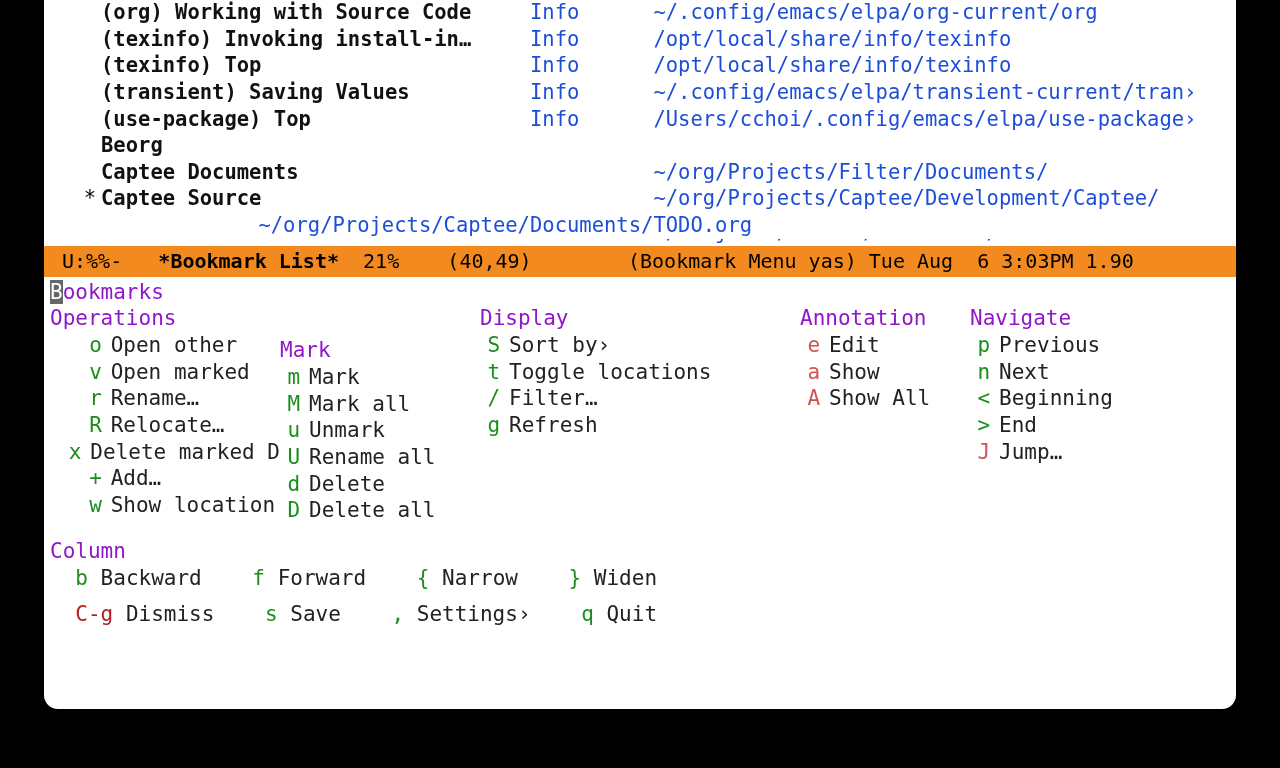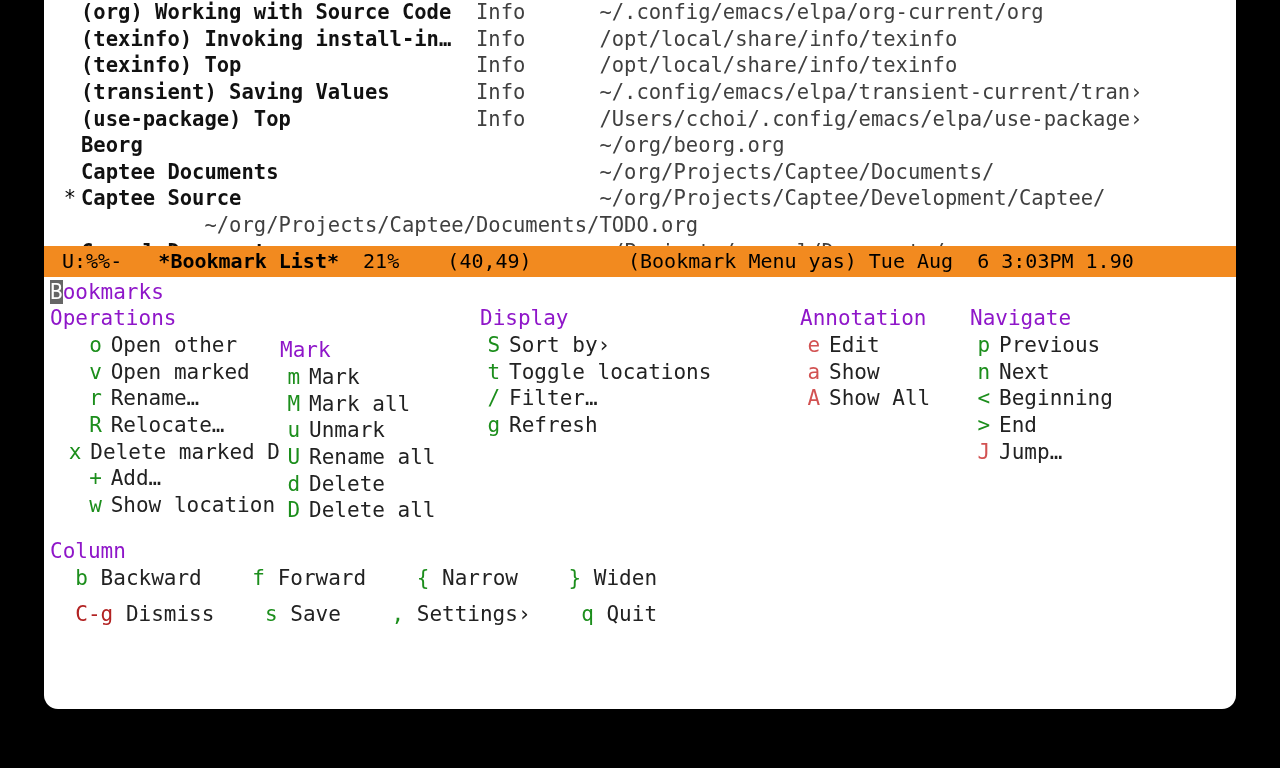--- a/index.html
+++ b/index.html
@@ -23,39 +23,41 @@
   }
 
   
   .bookmarks {
     padding: 0 2px 0 0;
     white-space: nowrap;
     letter-spacing: 0;
   }
   .bm-row {
     display: flex;
-    align-items: flex-start;
+    align-items: flex-end;
+    padding-left: 20px;
   }
   .bm-mark {
     display: inline-block;
     width: 3.0ch;
     text-align: right;
     padding-right: 0.4ch;
   }
   .bm-name {
     display: inline-block;
     font-weight: 700;
     color: #111;
     flex: 0 0 auto;
     white-space: pre;
   }
   .bm-file {
     display: inline-block;
     white-space: pre;
-    color: #404040;
+    color: #1d4ed8;
+    margin-left: 34px;
   }
   .cutoff {
     overflow: hidden;
     white-space: pre;
   }
 
   
   .modeline {
     background: #f28a1f;
     color: #000;
@@ -152,26 +154,25 @@
         <span class="bm-file">Info      ~/.config/emacs/elpa/transient-current/tran›</span>
       </div>
       <div class="bm-row">
         <span class="bm-mark"></span>
         <span class="bm-name">(use-package) Top               </span>
         <span class="bm-file">Info      /Users/cchoi/.config/emacs/elpa/use-package›</span>
       </div>
       <div class="bm-row">
         <span class="bm-mark"></span>
         <span class="bm-name">Beorg                           </span>
-        <span class="bm-file">          ~/org/beorg.org</span>
       </div>
       <div class="bm-row">
         <span class="bm-mark"></span>
         <span class="bm-name">Captee Documents                </span>
-        <span class="bm-file">          ~/org/Projects/Captee/Documents/</span>
+        <span class="bm-file">          ~/org/Projects/Filter/Documents/</span>
       </div>
       <div class="bm-row">
         <span class="bm-mark">*</span>
         <span class="bm-name">Captee Source                   </span>
         <span class="bm-file">          ~/org/Projects/Captee/Development/Captee/</span>
       </div>
       <div class="bm-row">
         <span class="bm-mark"></span>
         <span class="bm-file">          ~/org/Projects/Captee/Documents/TODO.org</span>
       </div>

